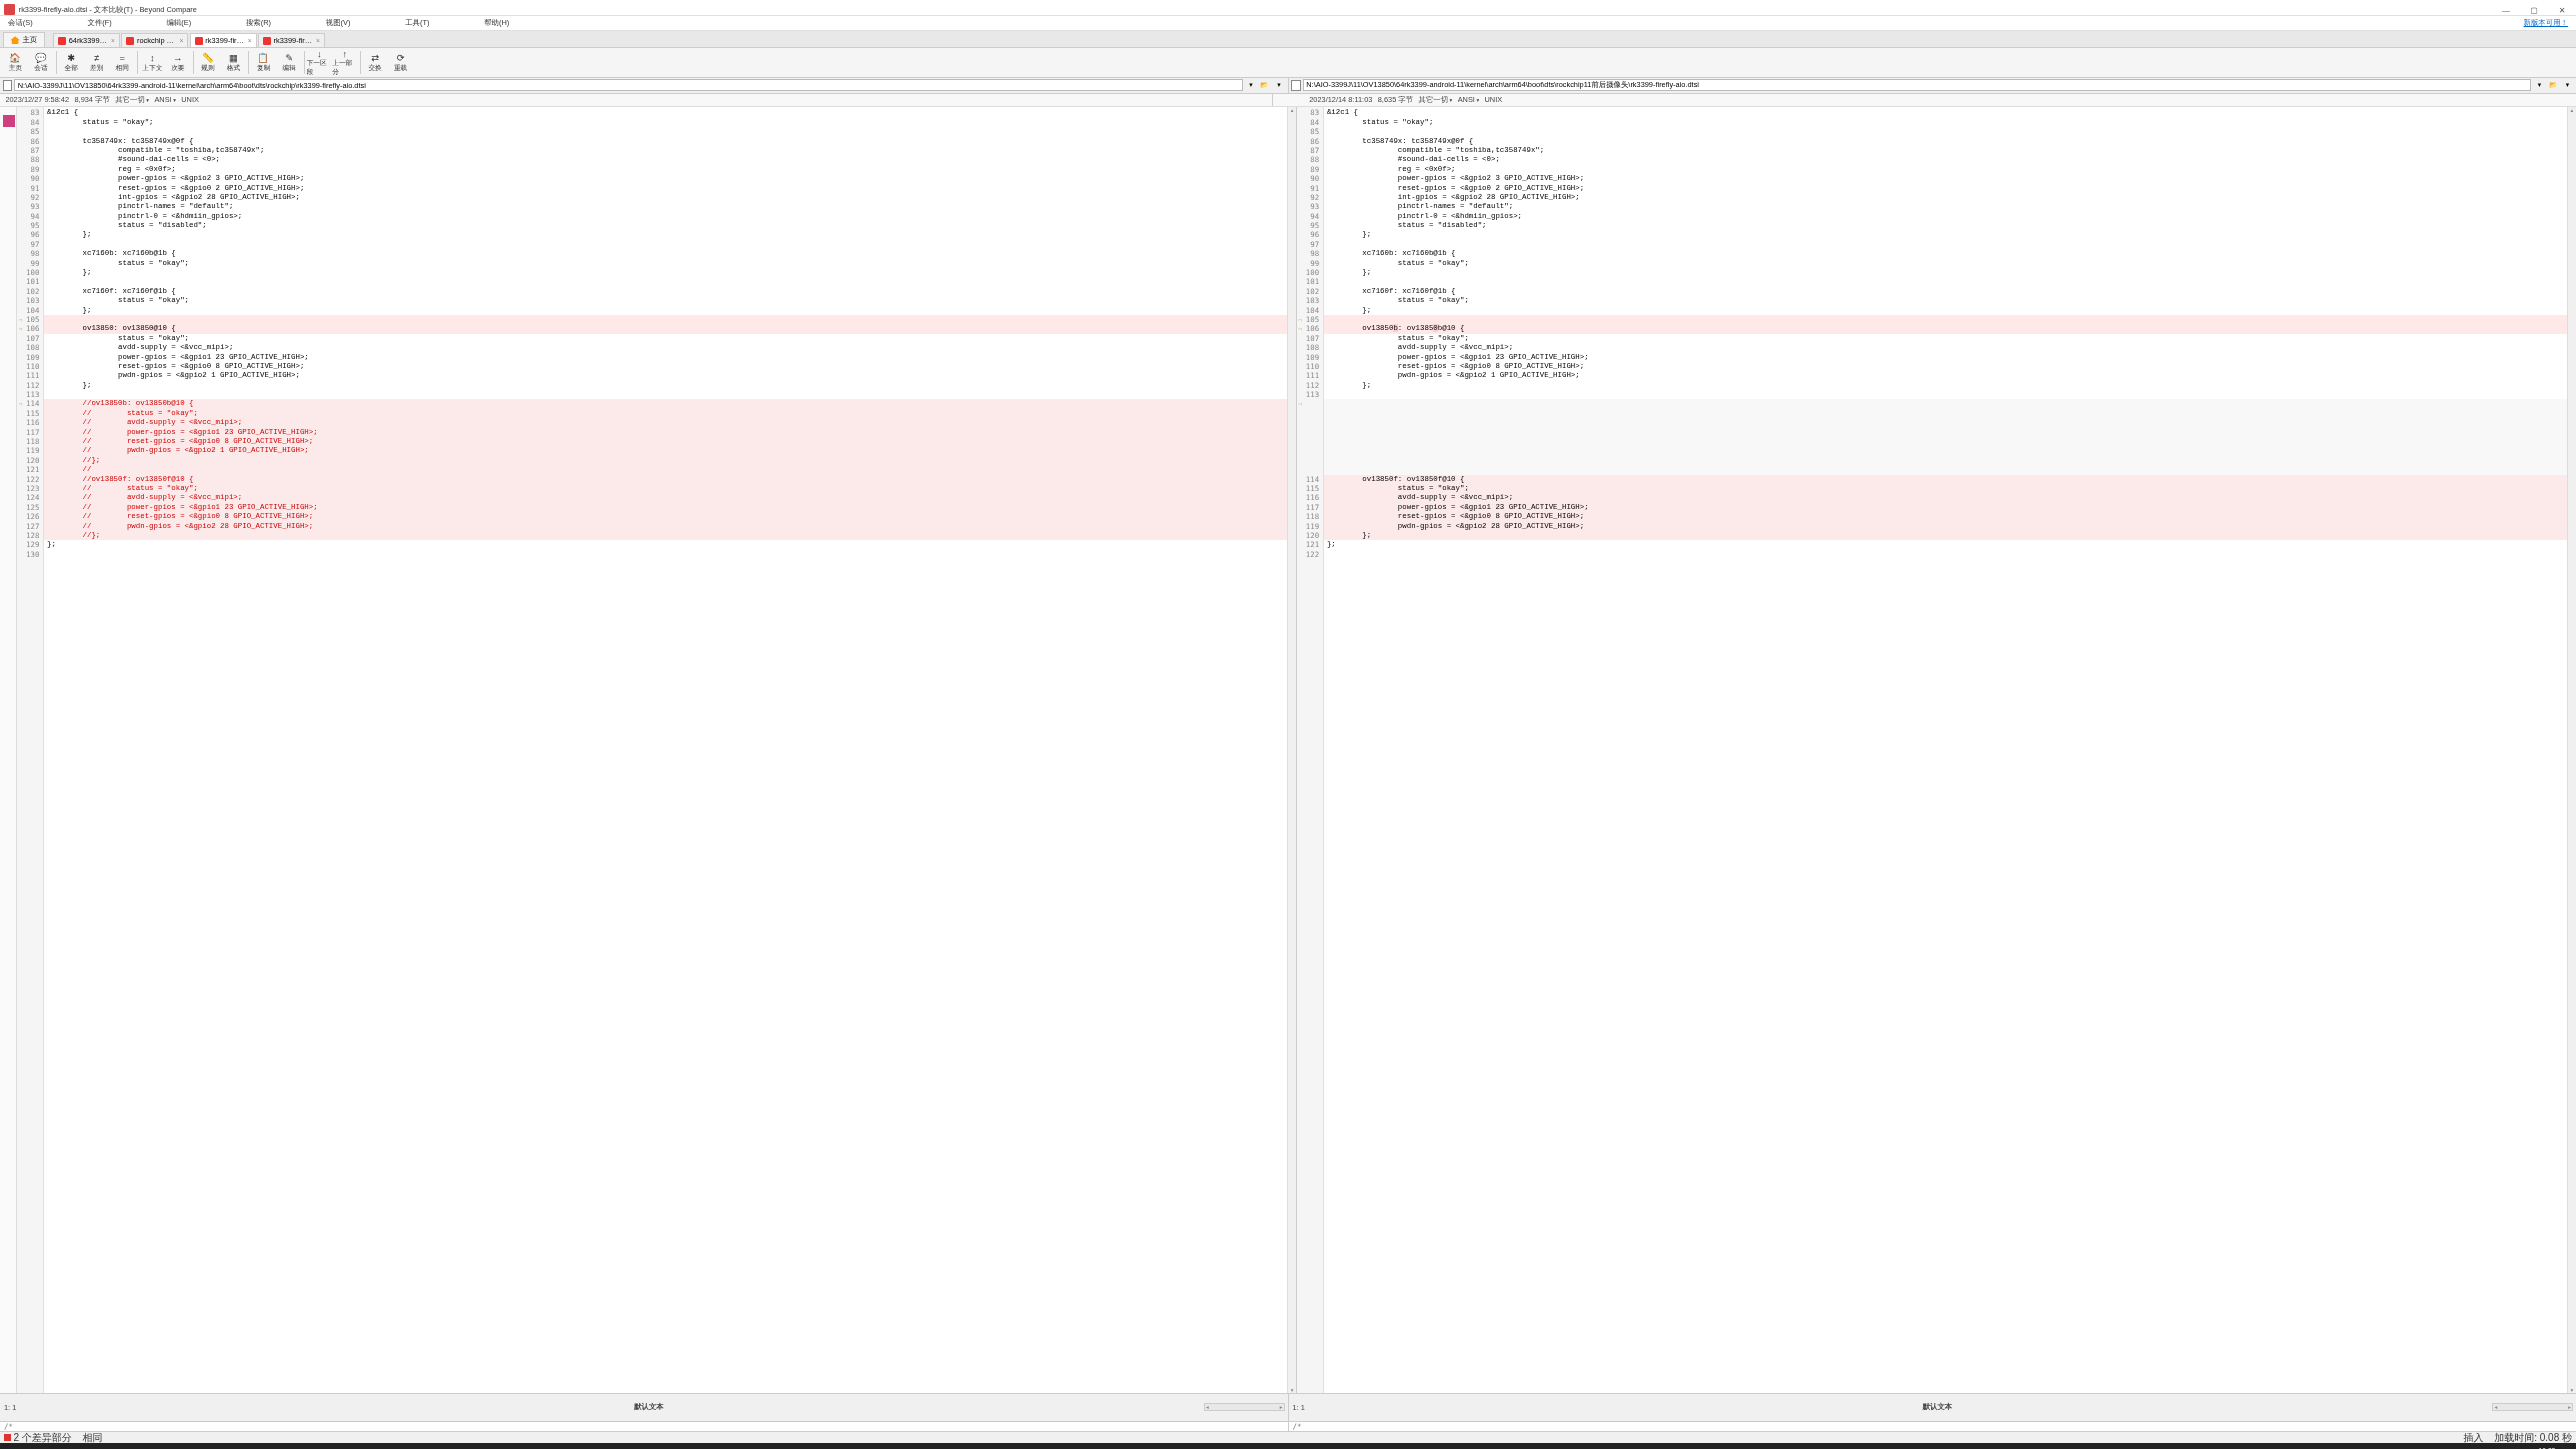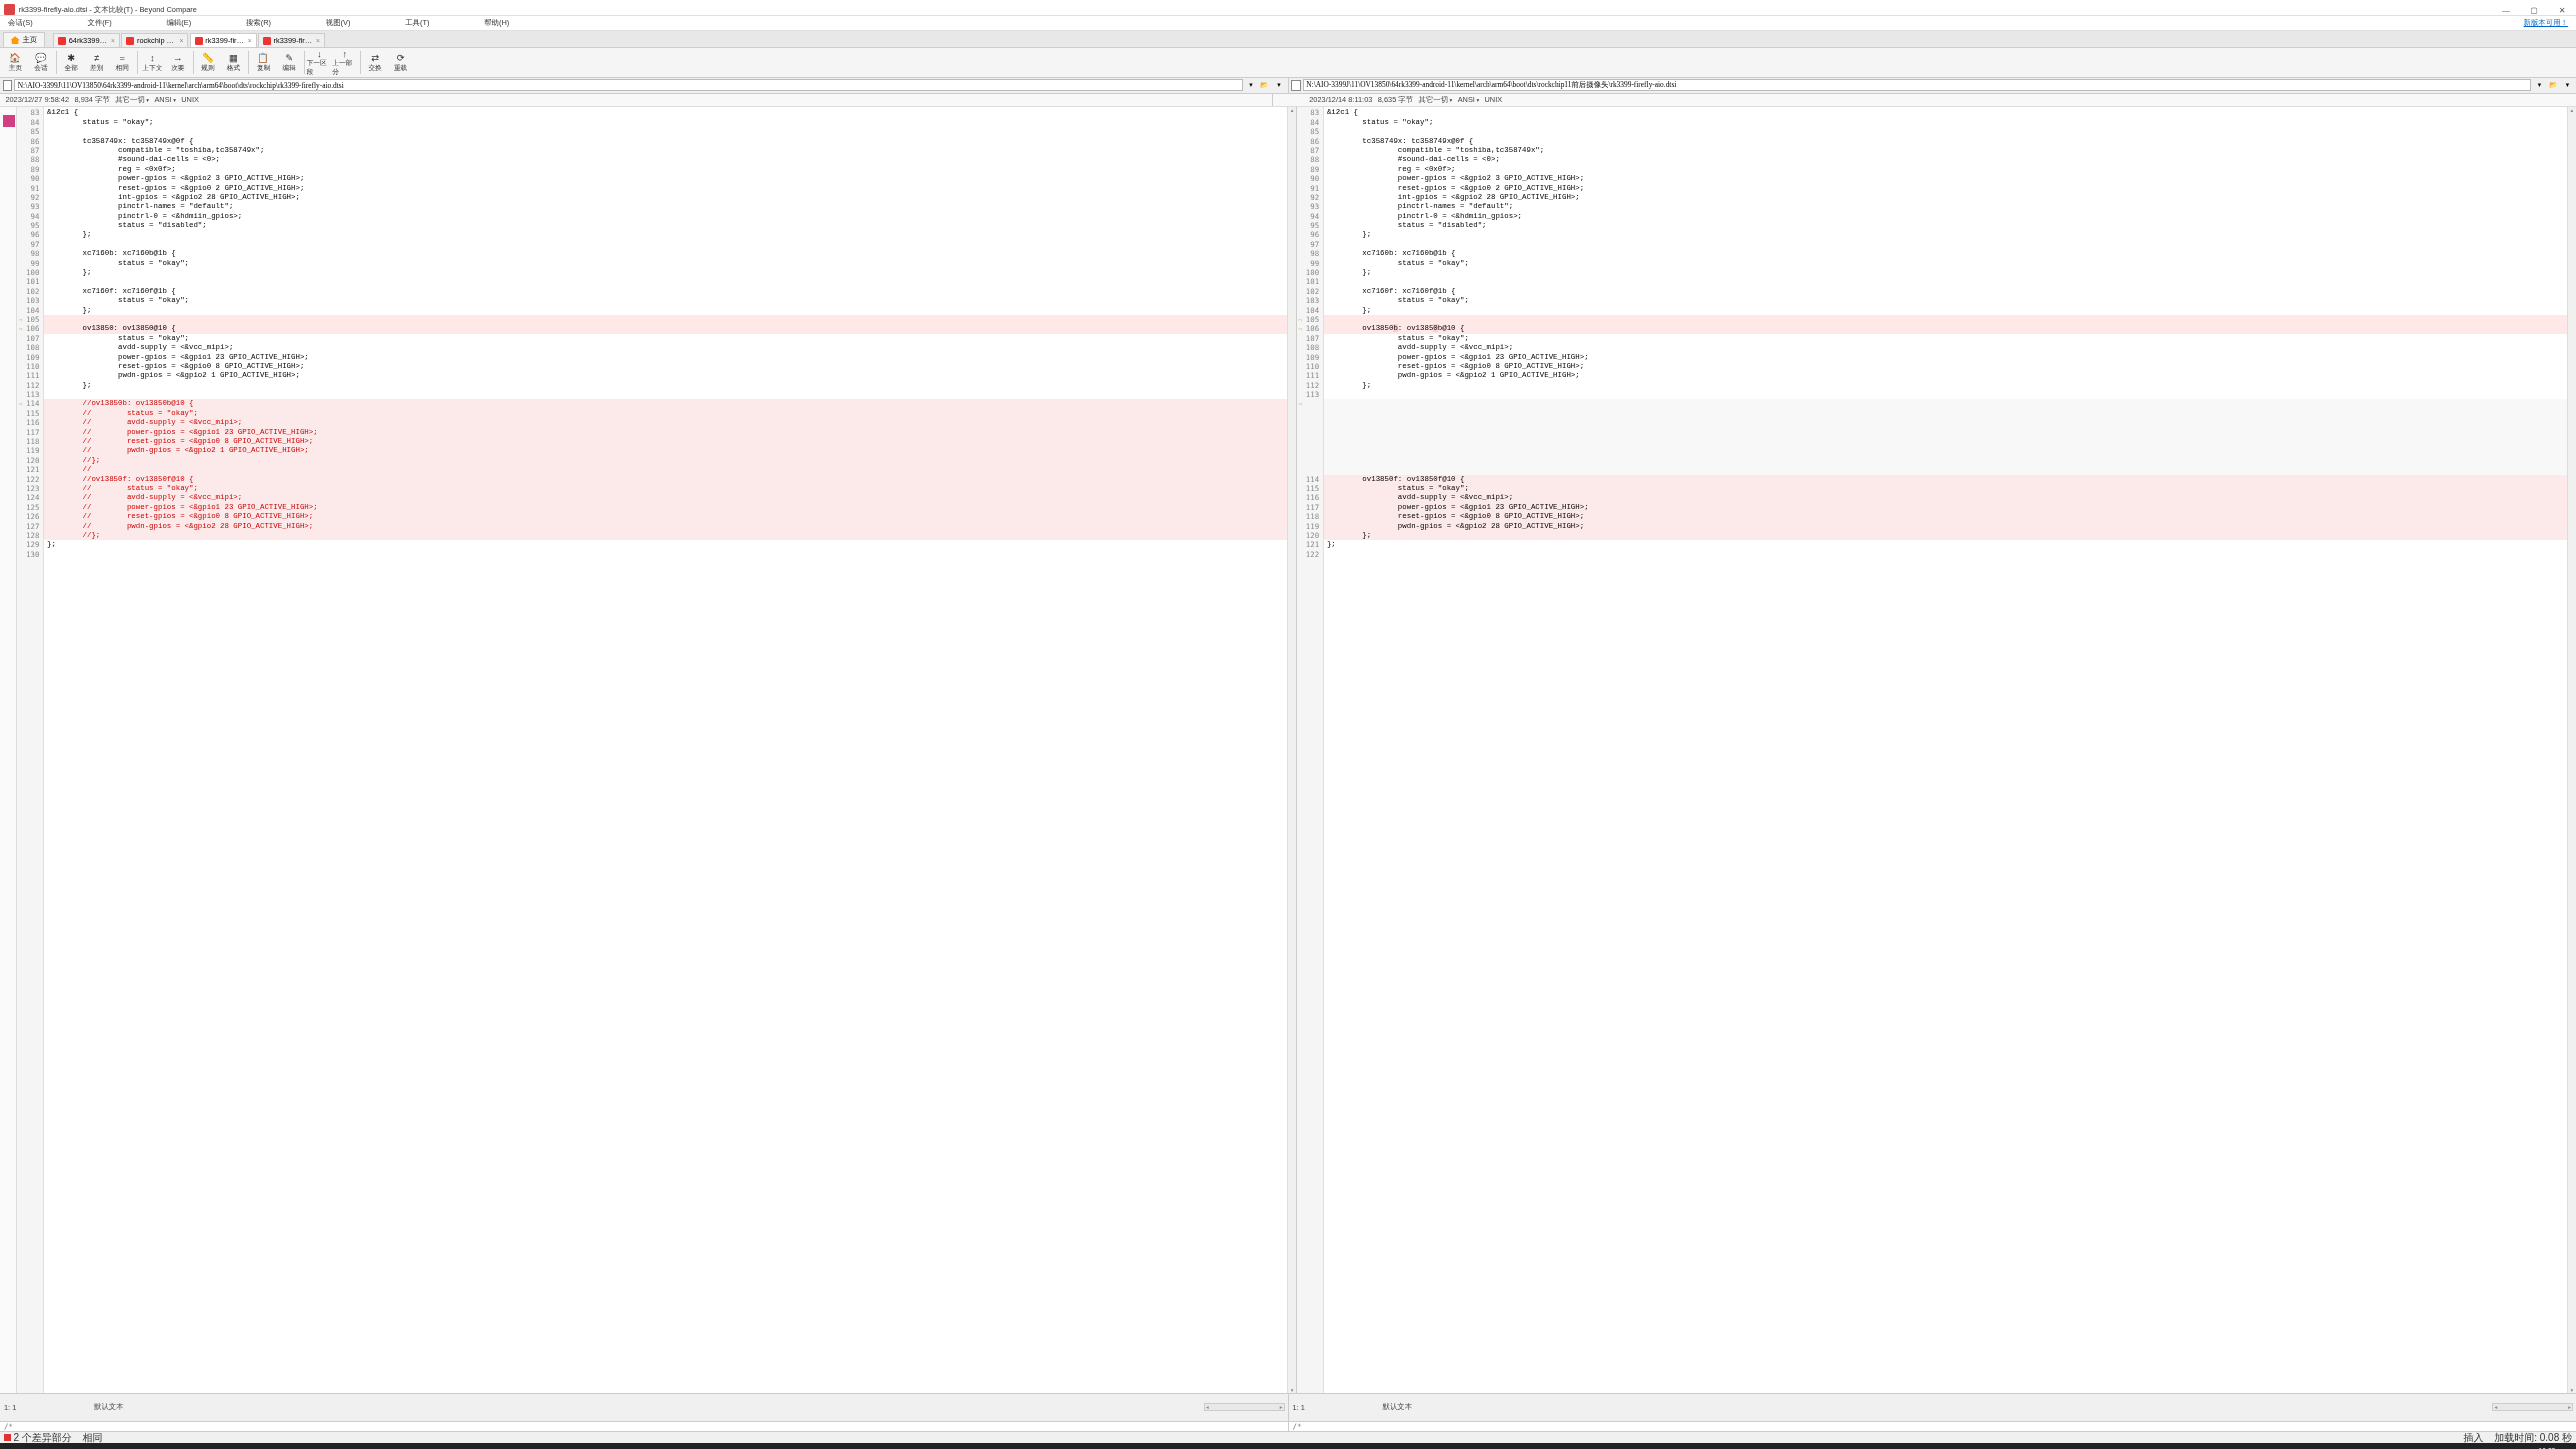--- a/index.html
+++ b/index.html
@@ -33,21 +33,21 @@
 .toolbar { height: 29.5px; background: #f5f5f5; display: flex; align-items: center; padding: 0 2.7px; border-bottom: 0.7px solid #ccc; }
 .tbtn { display: flex; flex-direction: column; align-items: center; justify-content: center; width: 25.5px; height: 27px; cursor: pointer; font-size: 6.7px; color: #333; }
 .tbtn .ticon { width: 13.4px; height: 12px; margin-bottom: 0.7px; display: flex; align-items: center; justify-content: center; font-size: 9.4px; }
 .tsep { width: 0.7px; height: 23px; background: #ccc; margin: 0 2px; }
 
 
 .paths { height: 16px; display: flex; background: #f0f0f0; border-bottom: 0.7px solid #ccc; }
 .pathhalf { flex: 1; display: flex; align-items: center; padding: 0 2.7px; gap: 2px; }
 .pathhalf + .pathhalf { border-left: 0.7px solid #ccc; }
 .docicon { width: 9.4px; height: 10.7px; background: #fff; border: 0.7px solid #888; }
-.pathinput { flex: 1; height: 12px; background: #fff; border: 0.7px solid #bbb; padding: 0 2.7px; font-size: 7.4px; font-family: Liberation Serif, serif; }
+.pathinput { flex: 1; height: 12px; background: #fff; border: 0.7px solid #bbb; padding: 0 2.7px; font-size: 7.4px; font-family: Liberation Sans, sans-serif; }
 .pathbtn { width: 12px; height: 12px; display: flex; align-items: center; justify-content: center; cursor: pointer; font-size: 6.7px; }
 .folder { color: #e8a838; }
 
 
 .infos { height: 13.4px; display: flex; background: #f8f8f8; border-bottom: 0.7px solid #ddd; }
 .infohalf { flex: 1; display: flex; align-items: center; padding: 0 5.4px; font-size: 7.4px; color: #444; gap: 5.4px; }
 .infohalf + .infohalf { border-left: 0.7px solid #ccc; padding-left: 36px; }
 .infohalf .drop::after { content: " ▾"; font-size: 5.4px; }
 
 
@@ -69,21 +69,21 @@
 .vscroll { width: 9.4px; background: #f0f0f0; border-left: 0.7px solid #ddd; position: relative; }
 .vscroll::before, .vscroll::after { content: "▴"; position: absolute; left: 0; right: 0; text-align: center; font-size: 5.4px; color: #888; }
 .vscroll::before { top: 0; }
 .vscroll::after { bottom: 0; content: "▾"; }
 
 
 .cursorrow { height: 28px; display: flex; background: #f0f0f0; border-top: 0.7px solid #ccc; }
 .cursorhalf { flex: 1; display: flex; align-items: center; font-size: 7.4px; color: #444; }
 .cursorhalf + .cursorhalf { border-left: 0.7px solid #ccc; }
 .cursorhalf .pos { width: 94px; padding-left: 4px; }
-.cursorhalf .deftxt { flex: 1; text-align: left; }
+.cursorhalf .deftxt { flex: 1; text-align: center; font-weight: bold; }
 .cursorhalf .hsb { width: 81px; height: 8px; background: #e8e8e8; border: 0.7px solid #ccc; position: relative; margin-right: 2.7px; }
 .cursorhalf .hsb::before { content: "◂"; position: absolute; left: 1.3px; font-size: 5.4px; color: #888; }
 .cursorhalf .hsb::after { content: "▸"; position: absolute; right: 1.3px; font-size: 5.4px; color: #888; }
 
 
 .preview { height: 10.7px; display: flex; background: #fff; border-top: 0.7px solid #ccc; font-family: Consolas, monospace; font-size: 7.4px; }
 .preview .pv { flex: 1; padding-left: 4px; color: #777; line-height: 10.7px; }
 .preview .pv + .pv { border-left: 0.7px solid #ccc; }
 
 

